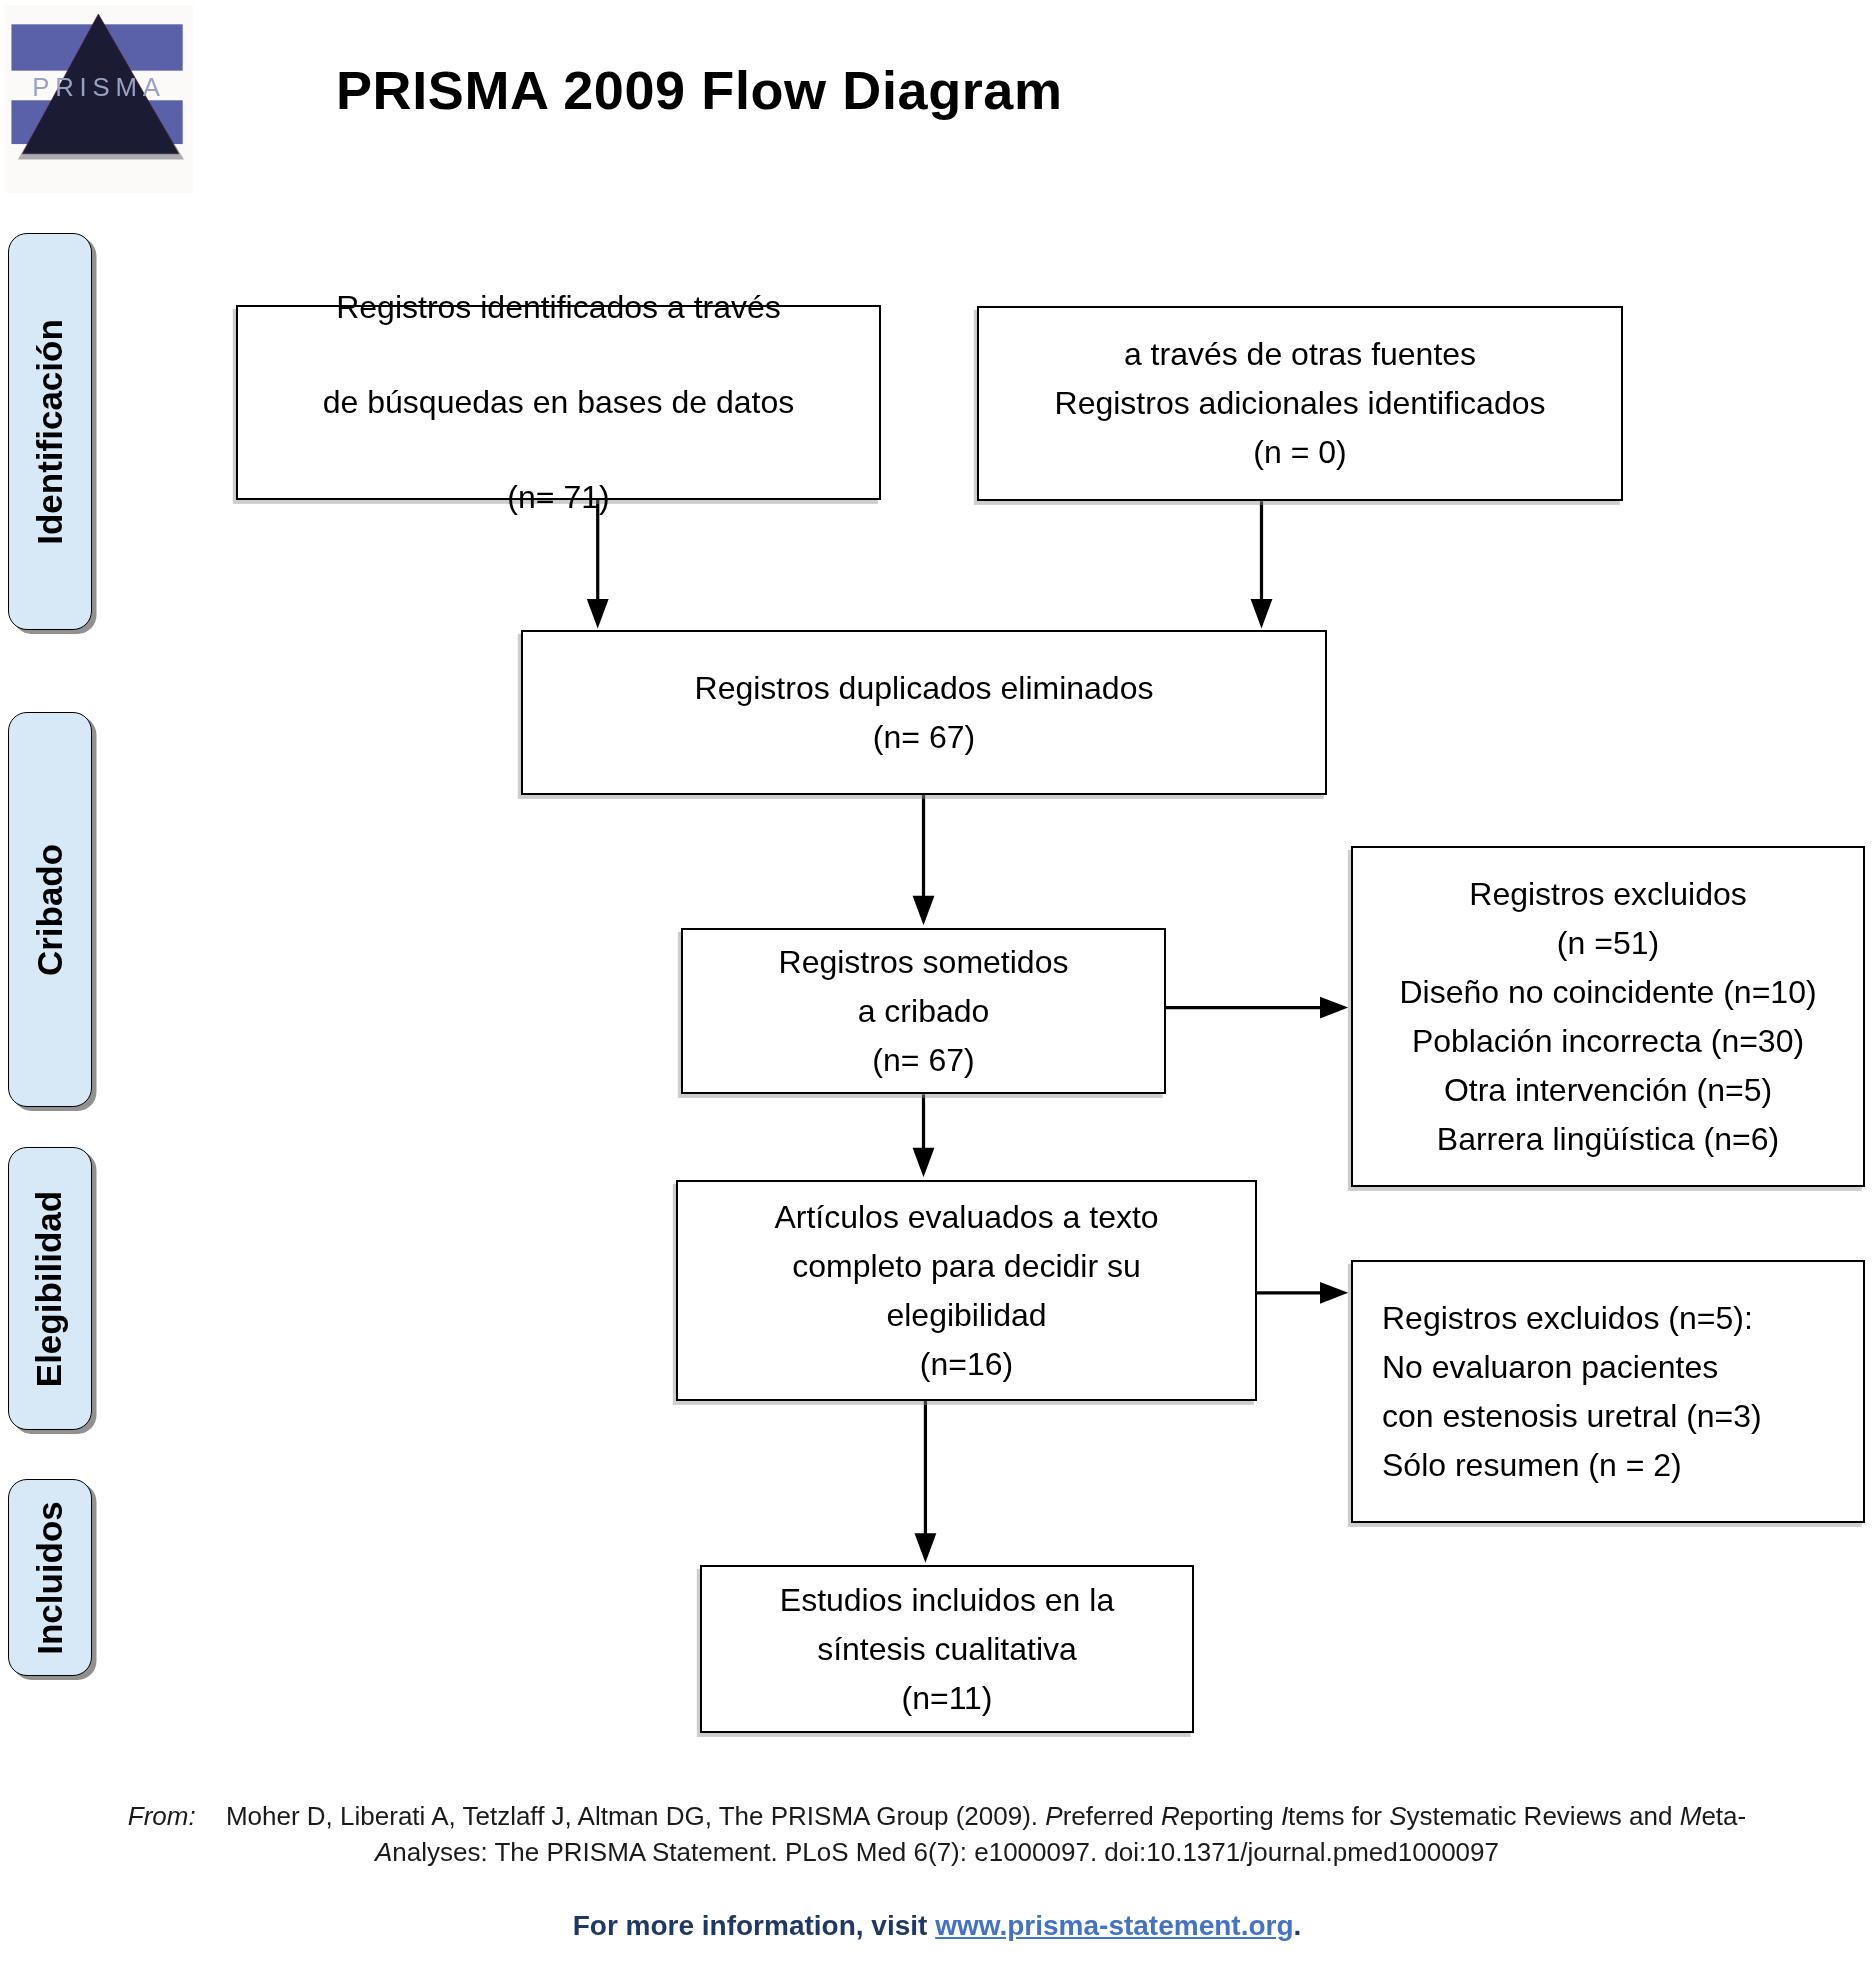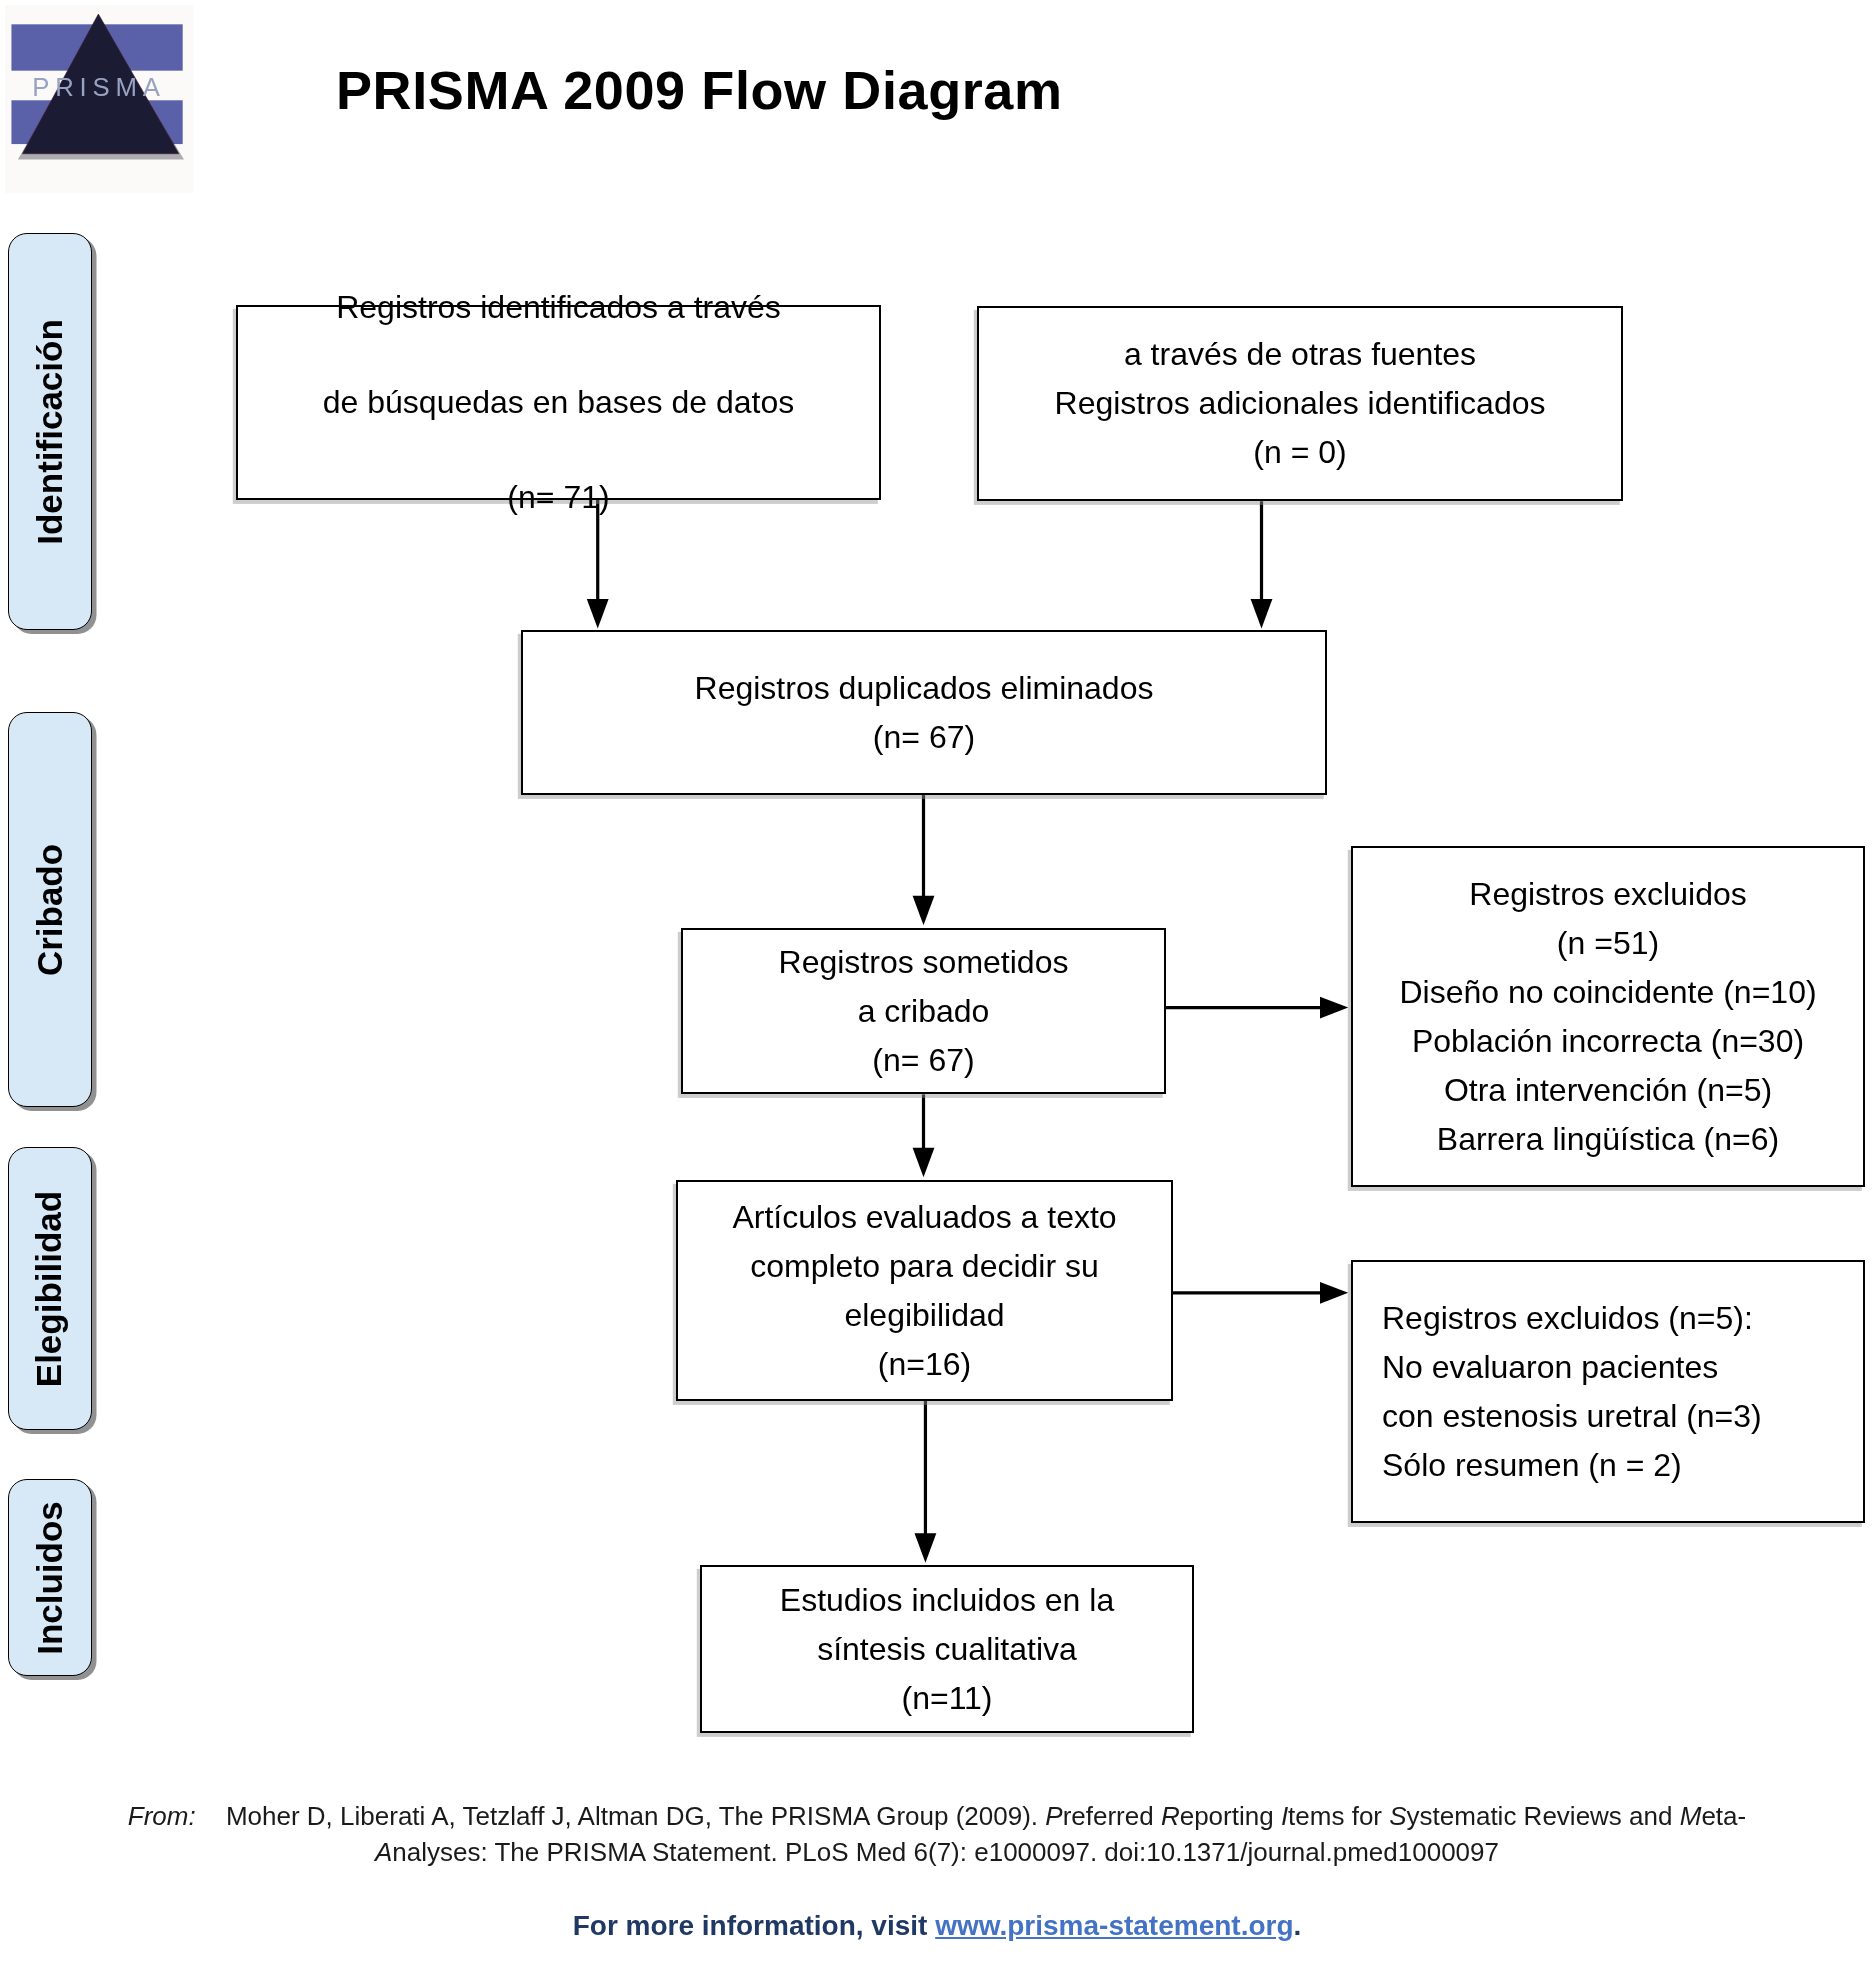--- a/index.html
+++ b/index.html
@@ -126,21 +126,21 @@
 
   <div class="fbox" style="left:1351px; top:846px; width:514px; height:341px;">
     <div class="line">Registros excluidos</div>
     <div class="line">(n =51)</div>
     <div class="line">Diseño no coincidente (n=10)</div>
     <div class="line">Población incorrecta (n=30)</div>
     <div class="line">Otra intervención (n=5)</div>
     <div class="line">Barrera lingüística (n=6)</div>
   </div>
 
-  <div class="fbox" style="left:676px; top:1180px; width:497px; height:221px;">
+  <div class="fbox" style="left:676px; top:1180px; width:581px; height:221px;">
     <div class="line">Artículos evaluados a texto</div>
     <div class="line">completo para decidir su</div>
     <div class="line">elegibilidad</div>
     <div class="line">(n=16)</div>
   </div>
 
   <div class="fbox left-align" style="left:1351px; top:1224px; width:514px; height:263px;">
     <div class="line">Registros excluidos (n=5):</div>
     <div class="line">No evaluaron pacientes</div>
     <div class="line">con estenosis uretral (n=3)</div>

